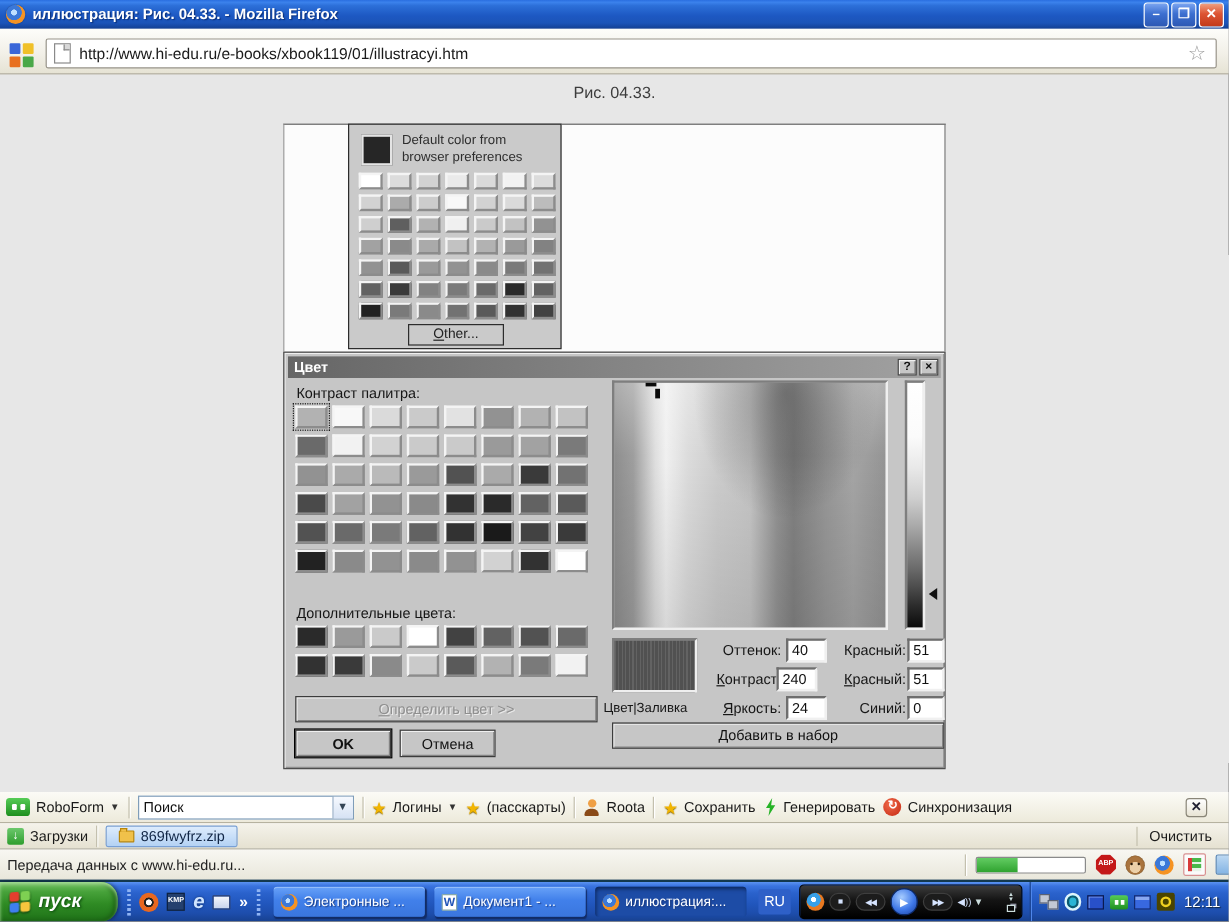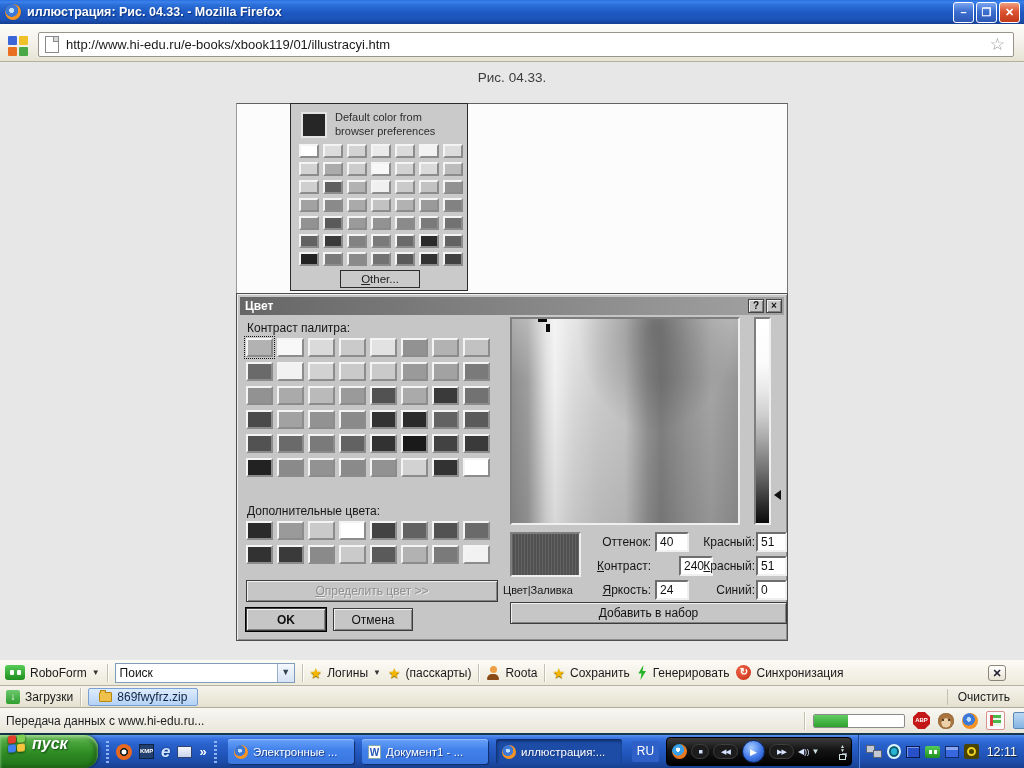--- a/index.html
+++ b/index.html
@@ -132,21 +132,21 @@
   .ext-press{width:19px;height:19px;border:1px solid #d89090;border-radius:2px;background:#fbfbfb;display:flex;align-items:center;justify-content:center;}
   .ext-press i{width:11px;height:11px;background:linear-gradient(90deg,#d83a3a 0 3px,transparent 3px),linear-gradient(#4ab84a 0 3px,#e8f4e8 3px 5px,#4ab84a 5px 8px,#e8f4e8 8px);}
   .ext-blue{width:13px;height:17px;border-radius:2px;background:linear-gradient(#bcd8f2,#84b4e4);border:1px solid #5a88b8;margin-right:-4px;}
 
   
   .taskbar{left:0;top:735px;width:1024px;height:33px;
     background:linear-gradient(180deg,#5b93f2 0%,#3a74e0 10%,#2a62cc 28%,#2156bd 55%,#1d4dab 80%,#17418f 100%);}
   .start-btn{position:absolute;left:0;top:0;width:98px;height:33px;border-radius:0 14px 14px 0;
     background:linear-gradient(180deg,#74c364 0%,#47a23a 25%,#2f8b24 55%,#247a1c 85%,#1c6a16 100%);
     box-shadow:inset 0 2px 3px #a8e098,inset -3px 0 4px #1a5a12,2px 0 3px rgba(0,0,0,.35);
-    display:flex;align-items:flex-start;gap:6px;padding-left:8px;}
+    display:flex;align-items:center;gap:6px;padding-left:8px;}
   .flag{width:18px;height:18px;display:grid;grid-template-columns:8px 8px;grid-auto-rows:8px;gap:1px;transform:skewY(-5deg);filter:drop-shadow(0 1px 1px #0a3a0a);}
   .flag span{border-radius:2px;}
   .start-label{color:#fff;font-size:16px;font-weight:bold;font-style:italic;text-shadow:1px 1px 2px #0c4a0c;}
   .ql{position:absolute;left:106px;top:0;height:33px;display:flex;align-items:center;gap:7px;}
   .grip{width:3px;height:22px;background:repeating-linear-gradient(0deg,#8fb4f4 0 2px,transparent 2px 4px);}
   .eye-ic{width:16px;height:16px;border-radius:50%;background:radial-gradient(circle at 50% 50%,#fff 0 20%,#222 24% 34%,#e86820 38%);}
   .kmp-ic{width:15px;height:15px;background:#24406e;border:1px solid #0e2242;color:#fff;font-size:6px;font-weight:bold;text-align:center;line-height:13px;}
   .ie-ic{color:#cfe4ff;font-size:17px;font-weight:bold;font-style:italic;text-shadow:0 0 2px #0a2a66;line-height:1;}
   .desk-ic{width:15px;height:12px;background:linear-gradient(#f4f6fc,#c8d4ec);border:1px solid #30426e;border-radius:1px;}
   .ql-more{color:#fff;font-size:13px;font-weight:bold;}
@@ -382,21 +382,21 @@
     <div class="abs lum-arrow"></div>
 
     <div class="abs sample" style="background: rgb(86, 86, 86);">
       <span class="sample-tex"></span>
     </div>
     <span class="abs dlab" style="left:266px;top:290px;font-size:11px">Цвет|Заливка</span>
 
     <span class="fl" style="left:344px;top:241px;width:70px">Оттенок:</span>
     <div class="val95" style="left:418px;top:238px">40</div>
     <span class="fl mn" style="left:344px;top:265px;width:70px">Контраст:</span>
-    <div class="val95" style="left:442px;top:262px">240</div>
+    <div class="val95" style="left:410px;top:262px">240</div>
     <span class="fl mn" style="left:344px;top:289px;width:70px">Яркость:</span>
     <div class="val95" style="left:418px;top:286px">24</div>
 
     <span class="fl" style="left:452px;top:241px;width:66px">Красный:</span>
     <div class="val95" style="left:519px;top:238px;width:31px">51</div>
     <span class="fl mn" style="left:452px;top:265px;width:66px">Красный:</span>
     <div class="val95" style="left:519px;top:262px;width:31px">51</div>
     <span class="fl" style="left:452px;top:289px;width:66px">Синий:</span>
     <div class="val95" style="left:519px;top:286px;width:31px">0</div>
 

